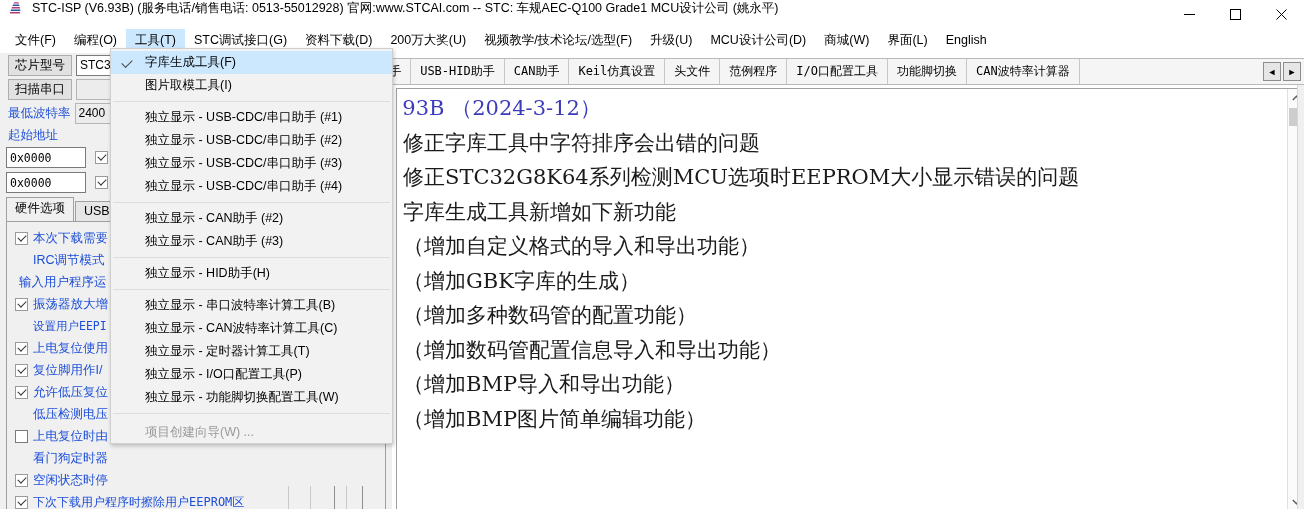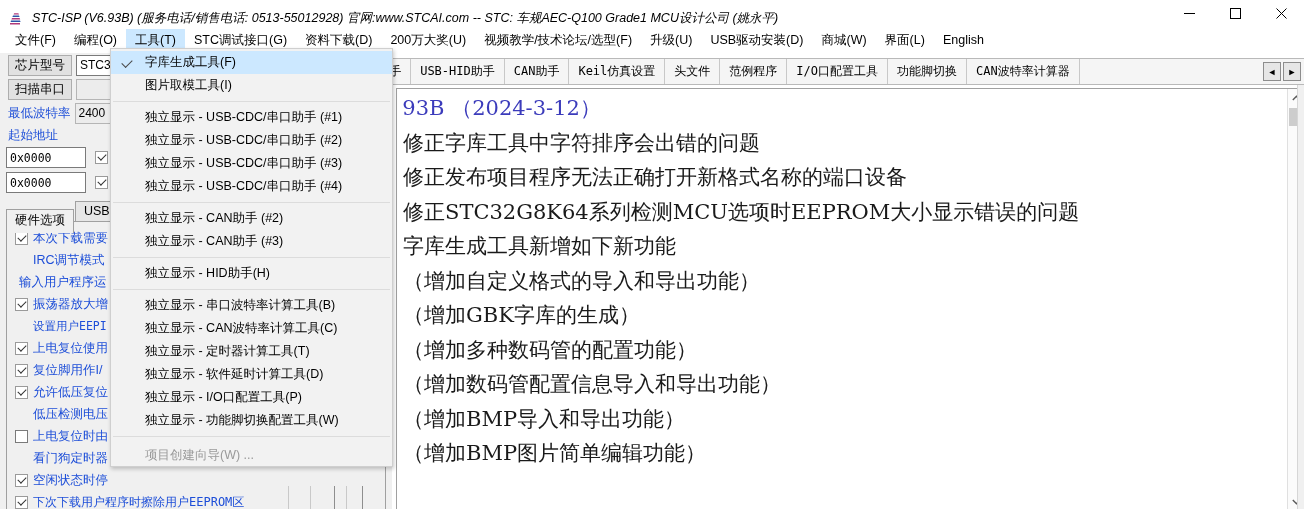--- a/index.html
+++ b/index.html
@@ -14,23 +14,22 @@
     position: relative;
     width: 1304px; height: 509px;
     background: #ffffff;
     overflow: hidden;
   }
 
   
   #titlebar {
     position: absolute; left: 0; top: 0; width: 1304px; height: 28px;
     background: #ffffff;
-    display: flex; align-items: flex-end;
+    display: flex; align-items: flex-start;
     border-bottom: 1px solid #ffffff;
-    font-style: italic;
   }
   #app-icon {
     width: 16px; height: 16px; margin-left: 8px; margin-right: 8px;
     position: relative; flex: none;
   }
   #app-icon svg { display: block; }
   #title-text {
     font-size: 12.5px; color: #000000; white-space: nowrap;
     letter-spacing: 0px;
   }
@@ -87,21 +86,21 @@
     transform: rotate(-45deg) translate(1px, -1px);
   }
   .cbox.grey { border-color: #9a9a9a; }
 
   
   #hw-tabs { display: flex; align-items: flex-end; height: 22px; margin-top: 4px; padding-left: 6px; }
   .htab {
     border: 1px solid #a0a0a0; border-bottom: none; padding: 2px 8px 3px 8px;
     font-size: 12.5px; background: #e6e6e6; color: #000; margin-right: 1px;
   }
-  .htab.sel { background: #f0f0f0; position: relative; top: 12px; padding-bottom: 4px; }
+  .htab.sel { background: #f0f0f0; position: relative; top: 0; padding-bottom: 4px; }
   #hw-panel {
     border: 1px solid #a0a0a0; background: #f0f0f0;
     margin: 0 6px 0 6px; padding: 5px 6px 4px 8px; height: 296px; overflow: hidden;
   }
   .indent { padding-left: 18px; }
 
   
   #tabstrip {
     position: absolute; left: 200px; top: 58px; width: 1104px; height: 27px;
     display: flex; align-items: stretch; background: #f5f5f5;
@@ -222,21 +221,21 @@
 
   <div id="menubar">
     <div class="menu-item">文件(F)</div>
     <div class="menu-item">编程(O)</div>
     <div class="menu-item active">工具(T)</div>
     <div class="menu-item">STC调试接口(G)</div>
     <div class="menu-item">资料下载(D)</div>
     <div class="menu-item">200万大奖(U)</div>
     <div class="menu-item">视频教学/技术论坛/选型(F)</div>
     <div class="menu-item">升级(U)</div>
-    <div class="menu-item">USB驱动安装(D)</div>
+    <div class="menu-item">MCU设计公司(D)</div>
     <div class="menu-item">商城(W)</div>
     <div class="menu-item">界面(L)</div>
     <div class="menu-item">English</div>
   </div>
 
   <div id="sidebar">
 
     <div class="row">
       <div class="gbtn">芯片型号</div>
       <div class="tfield" style="width:96px;margin-left:4px;">STC32G</div>
@@ -346,21 +345,20 @@
     <div id="tab-scrollers">
       <div class="tscroll">◄</div>
       <div class="tscroll">►</div>
     </div>
   </div>
 
   <div id="content">
     <div id="content-inner">
       <div class="cline ver">. 93B （2024-3-12）</div>
       <div class="cline">修正字库工具中字符排序会出错的问题</div>
-      <div class="cline">修正发布项目程序无法正确打开新格式名称的端口设备</div>
       <div class="cline">修正STC32G8K64系列检测MCU选项时EEPROM大小显示错误的问题</div>
       <div class="cline">字库生成工具新增如下新功能</div>
       <div class="cline">（增加自定义格式的导入和导出功能）</div>
       <div class="cline">（增加GBK字库的生成）</div>
       <div class="cline">（增加多种数码管的配置功能）</div>
       <div class="cline">（增加数码管配置信息导入和导出功能）</div>
       <div class="cline">（增加BMP导入和导出功能）</div>
       <div class="cline">（增加BMP图片简单编辑功能）</div>
     </div>
 
@@ -426,23 +424,20 @@
     <div class="dd-item">
       <span>独立显示 - 串口波特率计算工具(B)</span>
     </div>
     <div class="dd-item">
       <span>独立显示 - CAN波特率计算工具(C)</span>
     </div>
     <div class="dd-item">
       <span>独立显示 - 定时器计算工具(T)</span>
     </div>
     <div class="dd-item">
-      <span>独立显示 - 软件延时计算工具(D)</span>
-    </div>
-    <div class="dd-item">
       <span>独立显示 - I/O口配置工具(P)</span>
     </div>
     <div class="dd-item">
       <span>独立显示 - 功能脚切换配置工具(W)</span>
     </div>
 
     <div class="dd-sep"></div>
 
     <div class="dd-item disabled">
       <span>项目创建向导(W) ...</span>

